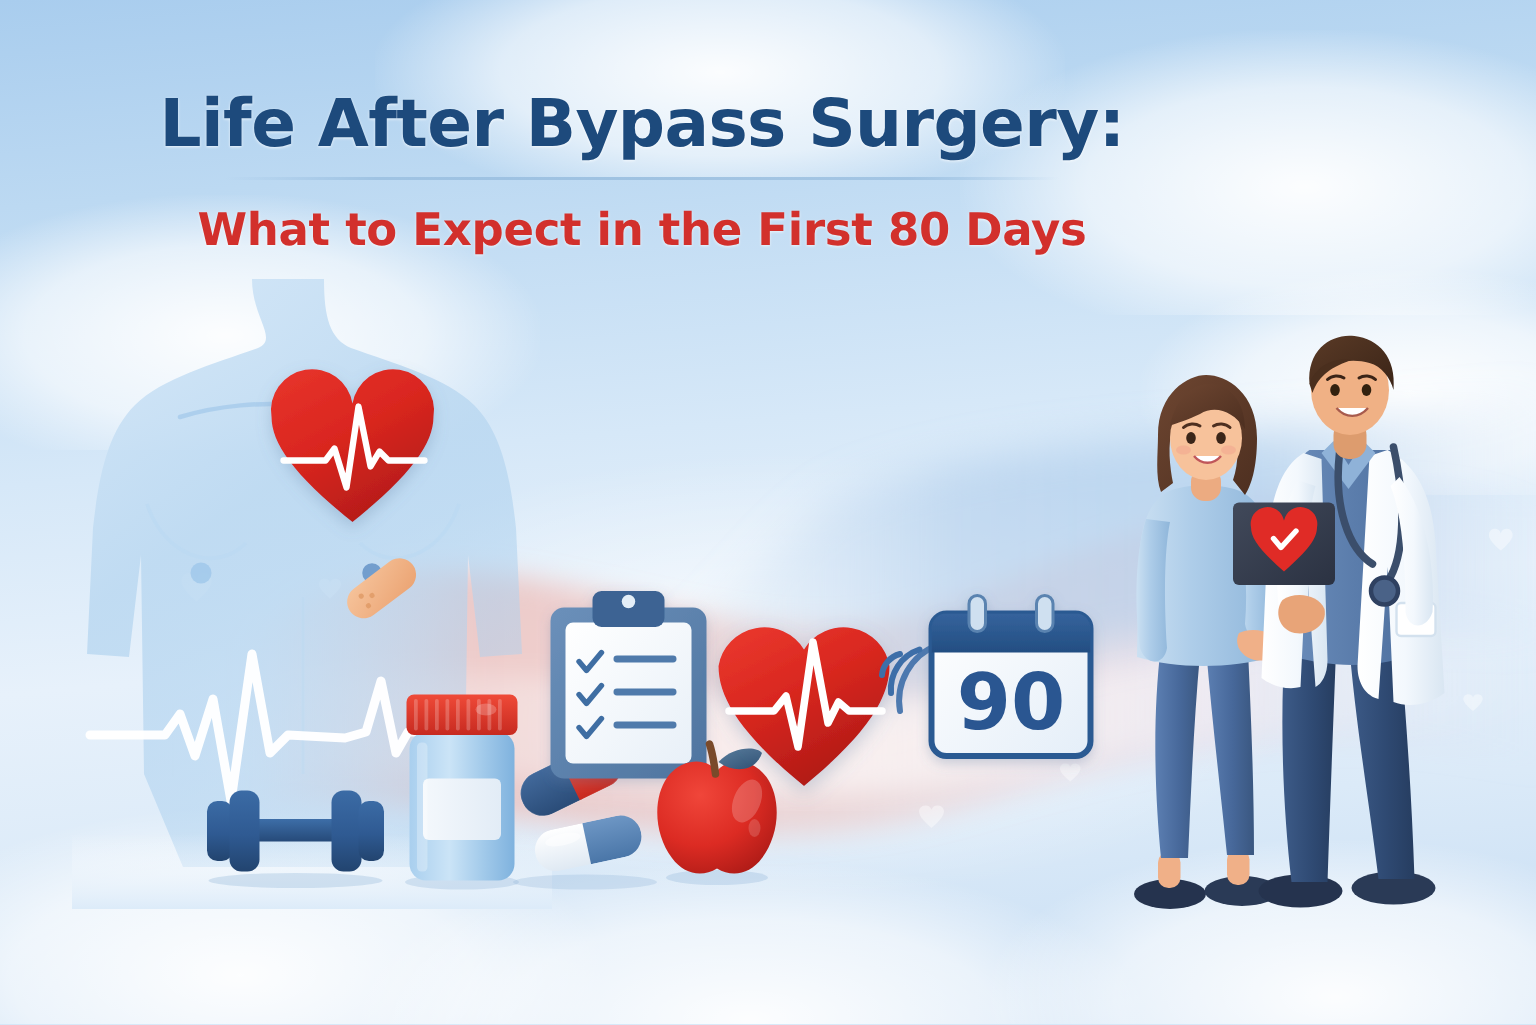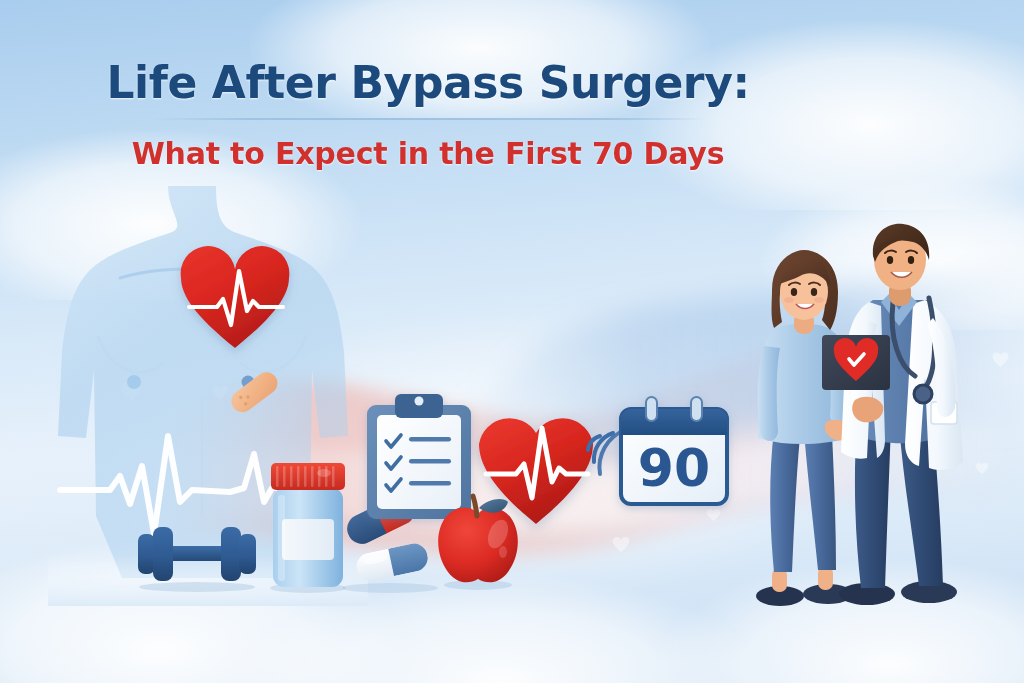--- a/index.html
+++ b/index.html
@@ -532,16 +532,16 @@
       </linearGradient>
     </defs>
     <rect x="1" y="1" width="68" height="55" rx="4" fill="url(#tabG)"></rect>
     <path d="M35,47 C19,33 13,25 13,17.5 A11,11 0 0 1 35,13 A11,11 0 0 1 57,17.5 C57,25 51,33 35,47 Z" fill="#e02b26"></path>
     <path d="M28,25 L33,31 L43,20" stroke="#ffffff" stroke-width="3.6" fill="none" stroke-linecap="round" stroke-linejoin="round"></path>
   </svg>
 
   <div id="headings">
     <div id="title">Life After Bypass Surgery:</div>
     <div id="title-rule"></div>
-    <div id="subtitle">What to Expect in the First 70 Days</div>
+    <div id="subtitle">What to Expect in the First 80 Days</div>
   </div>
 
 </div>
 
 </body></html>

